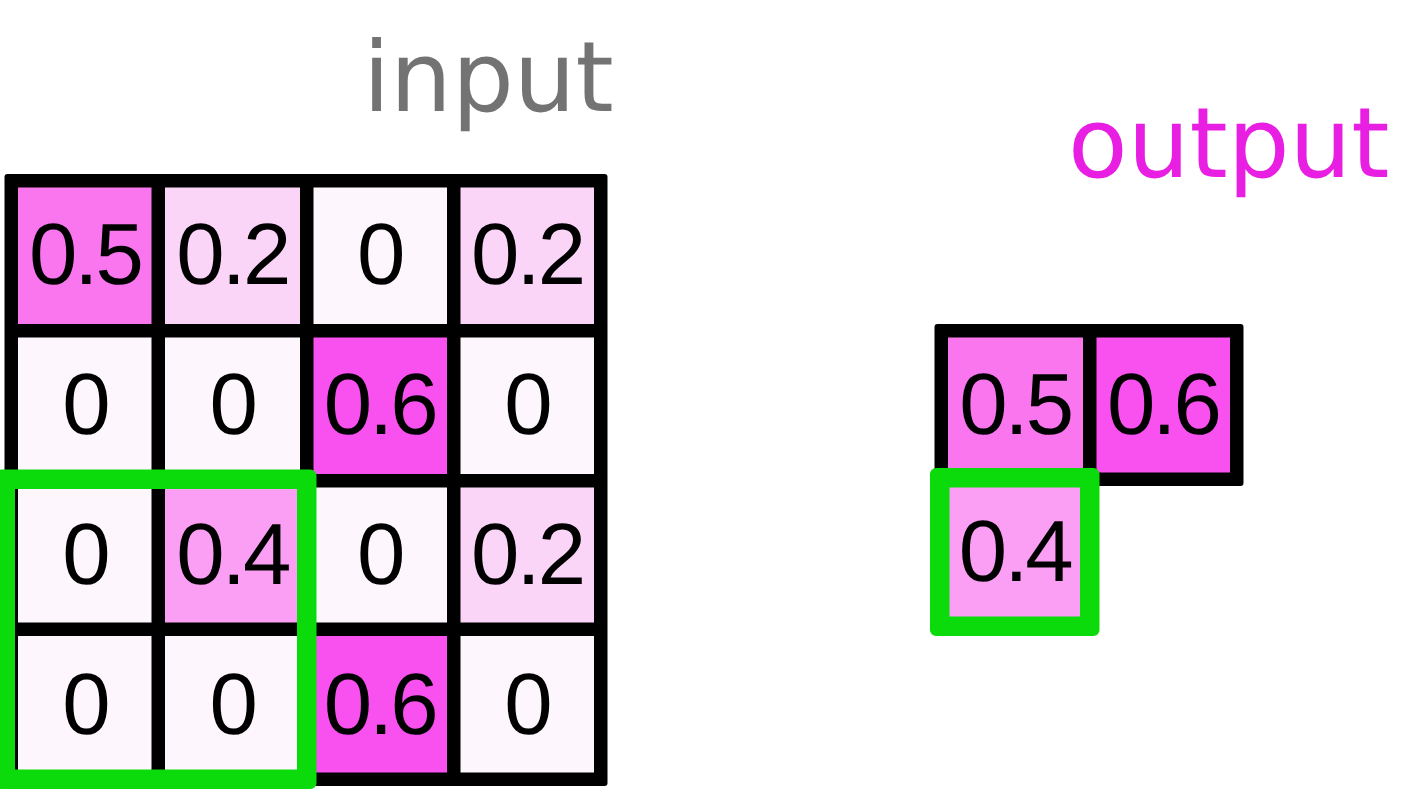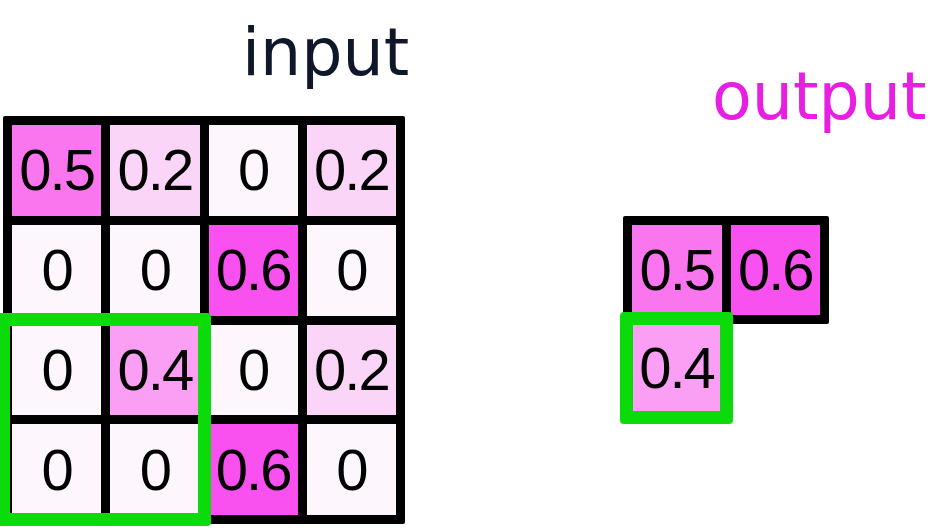--- a/index.html
+++ b/index.html
@@ -73,21 +73,21 @@
     box-sizing: border-box;
     border-style: solid;
     border-width: 13px;
     border-radius: 4px;
     z-index: 2;
   }
 </style>
 </head>
 <body>
 
-<div id="input-title" class="title" style="color: #0f172a;">input</div>
+<div id="input-title" class="title" style="color: #737373;">input</div>
 
 <div id="output-title" class="title" style="color: rgb(233, 30, 227); margin-top: 44px;">output</div>
 
 <div id="input-grid" class="pool-grid" style="background-color: rgb(0, 0, 0);">
   <div class="cell" style="color: rgb(0, 0, 0); background-color: rgb(249, 118, 239);">0.5</div>
   <div class="cell" style="color: rgb(0, 0, 0); background-color: rgb(251, 213, 248);">0.2</div>
   <div class="cell" style="color: rgb(0, 0, 0); background-color: rgb(253, 246, 252);">0</div>
   <div class="cell" style="color: rgb(0, 0, 0); background-color: rgb(251, 213, 248);">0.2</div>
   <div class="cell" style="color: rgb(0, 0, 0); background-color: rgb(253, 246, 252);">0</div>
   <div class="cell" style="color: rgb(0, 0, 0); background-color: rgb(253, 246, 252);">0</div>

